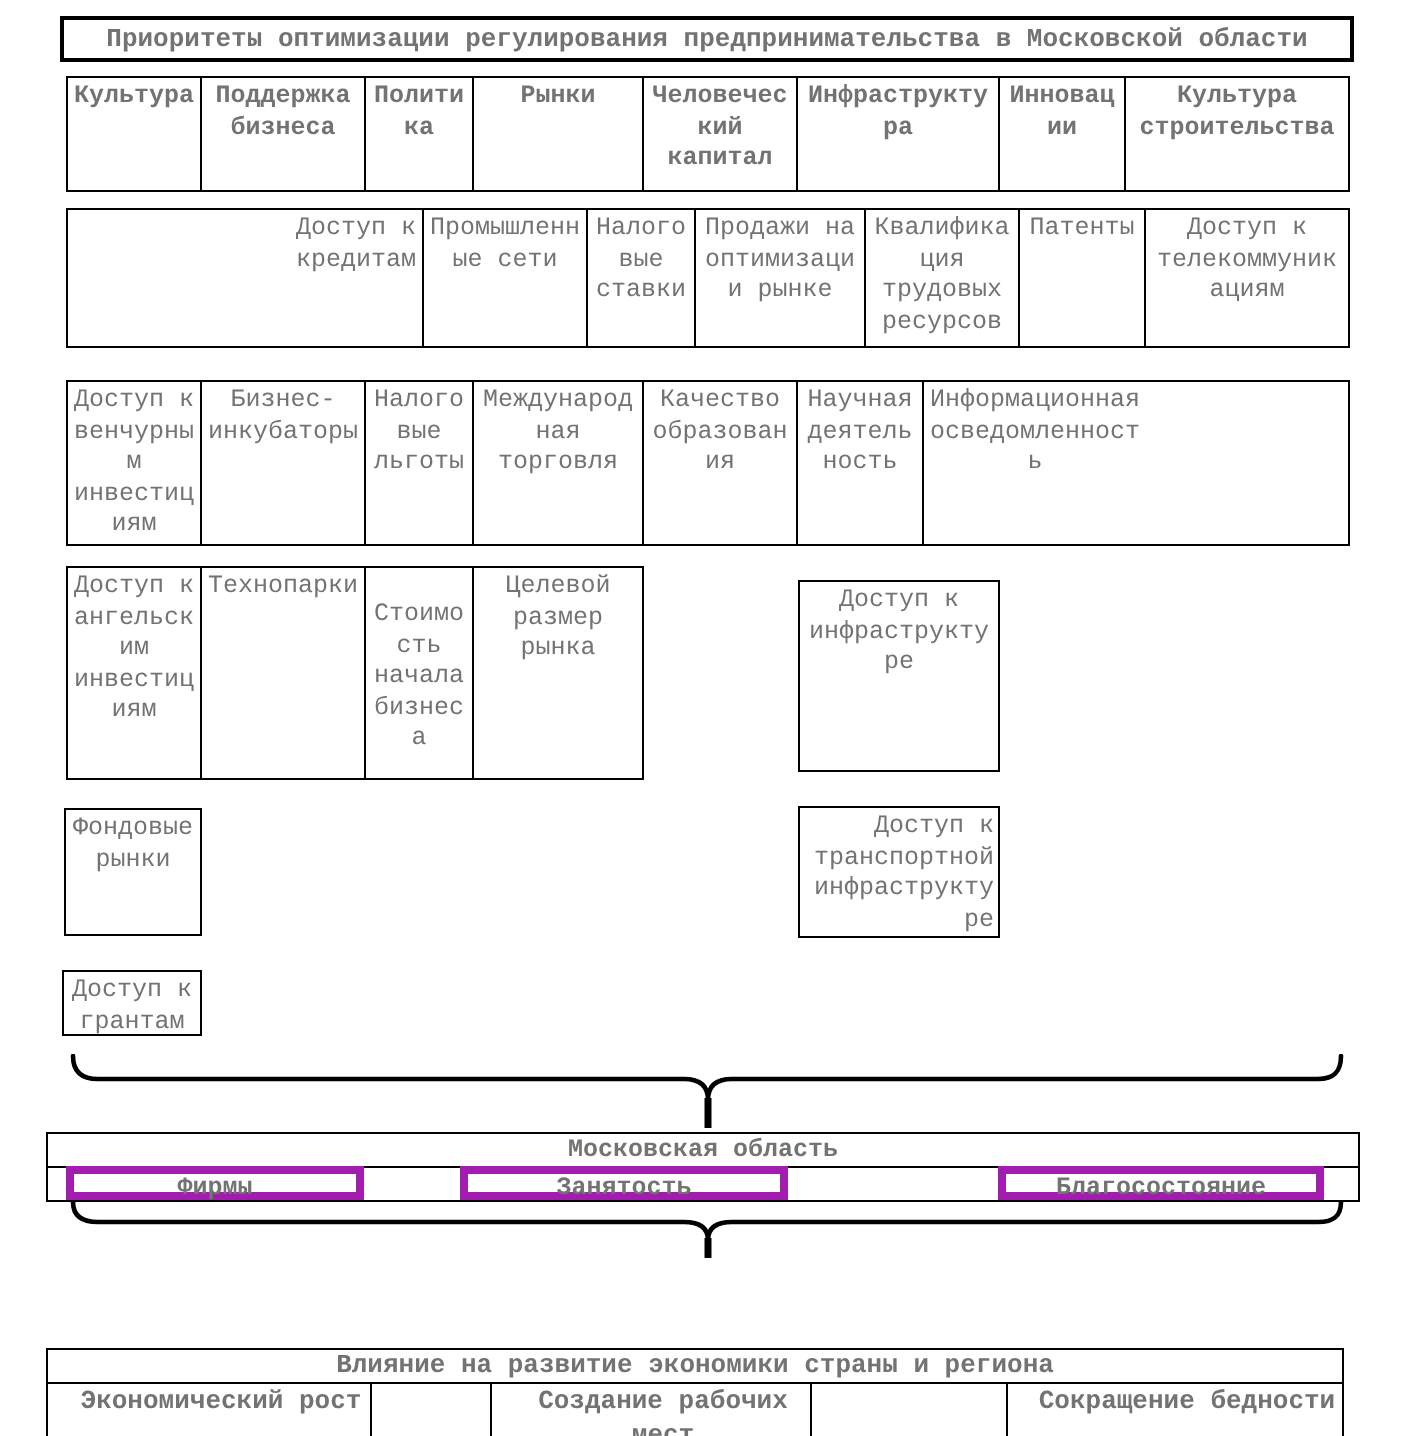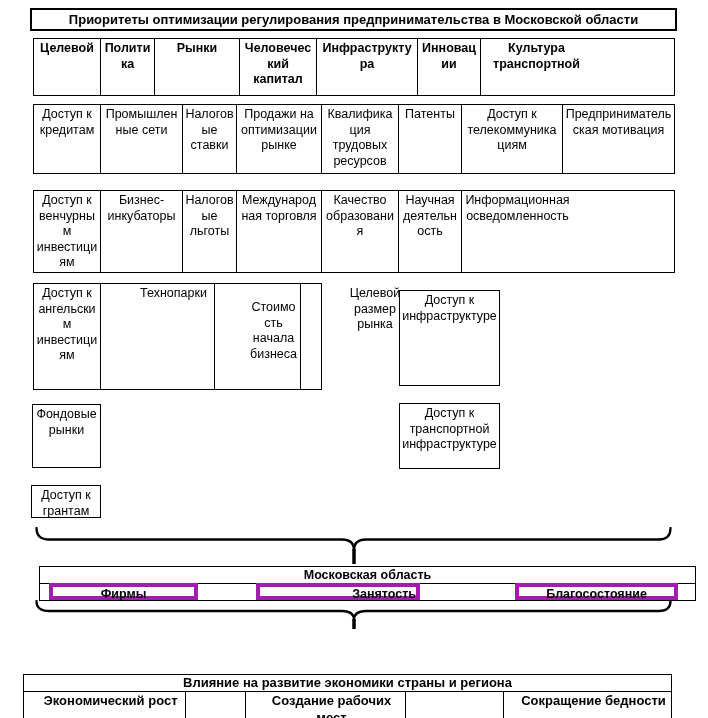--- a/index.html
+++ b/index.html
@@ -1,18 +1,18 @@
 <!DOCTYPE html>
 <html><head>
 <meta charset="utf-8">
 <style>
   html,body { margin:0; padding:0; background:#ffffff; }
   .canvas {
     position:relative; width:708px; height:718px; background:#ffffff;
-    font-family:Liberation Sans, sans-serif; color:#000000;
+    font-family:Liberation Mono, monospace; color:#737373;
   }
   .box { position:absolute; box-sizing:border-box; border:1px solid #000; background:#fff; }
   .titlebox { border:2px solid #000; display:flex; align-items:center; justify-content:center;
               font-weight:bold; font-size:13px; text-align:center; }
   .strip { display:flex; align-items:stretch; }
   .cell {
     box-sizing:border-box; border-right:1px solid #000;
     font-size:12.5px; line-height:1.24; text-align:center; padding:2px 2px 0 2px;
     overflow-wrap:break-word; word-break:break-word; overflow:hidden;
   }
@@ -43,75 +43,75 @@
   .icell:last-child { border-right:none; }
 </style>
 </head>
 <body>
 
 <div class="canvas">
 
   <div class="box titlebox" style="left:30px; top:8px; width:647px; height:23px;">Приоритеты оптимизации регулирования предпринимательства в Московской области</div>
 
   <div class="box strip" style="left:33px; top:38px; width:642px; height:58px;">
-    <div class="cell hdr c1">Целевой</div>
+    <div class="cell hdr c1">Культура</div>
+    <div class="cell hdr c2">Поддержка бизнеса</div>
     <div class="cell hdr c3">Политика</div>
     <div class="cell hdr c4">Рынки</div>
     <div class="cell hdr c5">Человеческий капитал</div>
     <div class="cell hdr c6">Инфраструктура</div>
     <div class="cell hdr c7">Инновации</div>
-    <div class="cell hdr c8">Культура транспортной</div>
+    <div class="cell hdr c8">Культура строительства</div>
   </div>
 
   <div class="box strip" style="left:33px; top:104px; width:642px; height:70px;justify-content:flex-end;">
     <div class="cell c1">Доступ к кредитам</div>
     <div class="cell c2">Промышленные сети</div>
     <div class="cell c3">Налоговые ставки</div>
     <div class="cell c4">Продажи на оптимизации рынке</div>
     <div class="cell c5">Квалификация трудовых ресурсов</div>
     <div class="cell c7">Патенты</div>
     <div class="cell c6">Доступ к телекоммуникациям</div>
-    <div class="cell c8">Предпринимательская мотивация</div>
   </div>
 
   <div class="box strip" style="left:33px; top:190px; width:642px; height:83px;">
     <div class="cell c1">Доступ к венчурным инвестициям</div>
     <div class="cell c2">Бизнес-инкубаторы</div>
     <div class="cell c3">Налоговые льготы</div>
     <div class="cell c4">Международная торговля</div>
     <div class="cell c5">Качество образования</div>
     <div class="cell c7">Научная деятельность</div>
     <div class="cell c8">Информационная осведомленность</div>
   </div>
 
-  <div class="box strip" style="left:33px; top:283px; width:289px; height:107px;gap:32px;">
+  <div class="box strip" style="left:33px; top:283px; width:289px; height:107px;">
     <div class="cell c1">Доступ к ангельским инвестициям</div>
     <div class="cell c2">Технопарки</div>
     <div class="cell c3 lowtext">Стоимость начала бизнеса</div>
     <div class="cell c4s">Целевой размер рынка</div>
   </div>
 
   <div class="box single" style="left:399px; top:290px; width:101px; height:96px;">Доступ к инфраструктуре</div>
 
   <div class="box single" style="left:32px; top:404px; width:69px; height:64px;">Фондовые рынки</div>
-  <div class="box single" style="left:399px; top:403px; width:101px; height:66px;">Доступ к транспортной инфраструктуре</div>
+  <div class="box single" style="left:399px; top:403px; width:101px; height:66px;text-align:right;">Доступ к транспортной инфраструктуре</div>
 
   <div class="box single" style="left:31px; top:485px; width:70px; height:33px;">Доступ к грантам</div>
 
   <div class="bracewrap" style="left:35px; top:527px; width:637px; height:38px;">
     <svg width="637" height="38" viewBox="0 0 637 38">
       <path d="M1.5,1 C1.5,9 6,12.5 14,12.5 L307,12.5 C315,12.5 319,16 319,23 C319,16 323,12.5 331,12.5 L624,12.5 C632,12.5 635.5,9 635.5,1" fill="none" stroke="#000" stroke-width="2.3" stroke-linecap="round"></path>
       <path d="M319,22 L319,37" fill="none" stroke="#000" stroke-width="3.5"></path>
     </svg>
   </div>
 
-  <div class="box" style="left:23px; top:566px; width:657px; height:35px;margin-left:16px;">
+  <div class="box" style="left:23px; top:566px; width:657px; height:35px;">
     <div class="grouptitle">Московская область</div>
     <div class="subbox" style="left:9px;  top:16px; width:149px;">Фирмы</div>
-    <div class="subbox" style="left:216px; top:16px; width:164px;text-align:right;">Занятость</div>
+    <div class="subbox" style="left:206px; top:16px; width:164px;">Занятость</div>
     <div class="subbox" style="left:475px; top:16px; width:163px;">Благосостояние</div>
   </div>
 
   <div class="bracewrap" style="left:35px; top:600px; width:637px; height:30px;">
     <svg width="637" height="30" viewBox="0 0 637 30">
       <path d="M1.5,1 C1.5,8 6,11 14,11 L307,11 C315,11 319,14 319,20 C319,14 323,11 331,11 L624,11 C632,11 635.5,8 635.5,1" fill="none" stroke="#000" stroke-width="2.3" stroke-linecap="round"></path>
       <path d="M319,19 L319,29" fill="none" stroke="#000" stroke-width="3.5"></path>
     </svg>
   </div>
 

